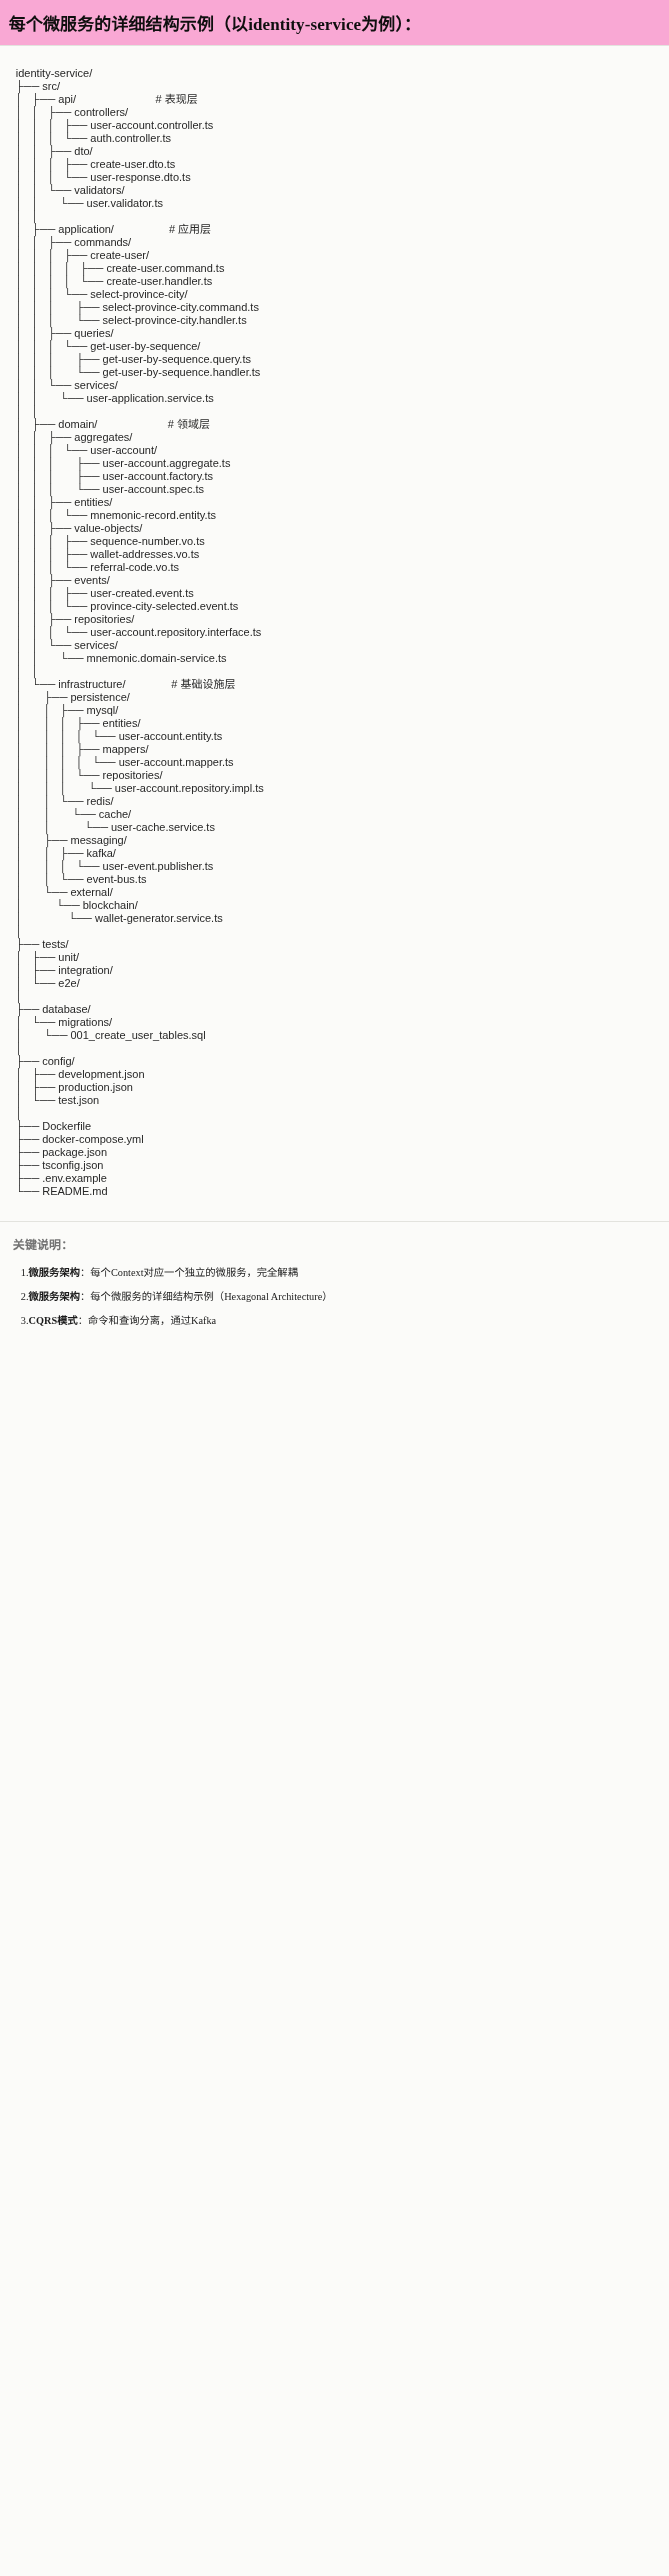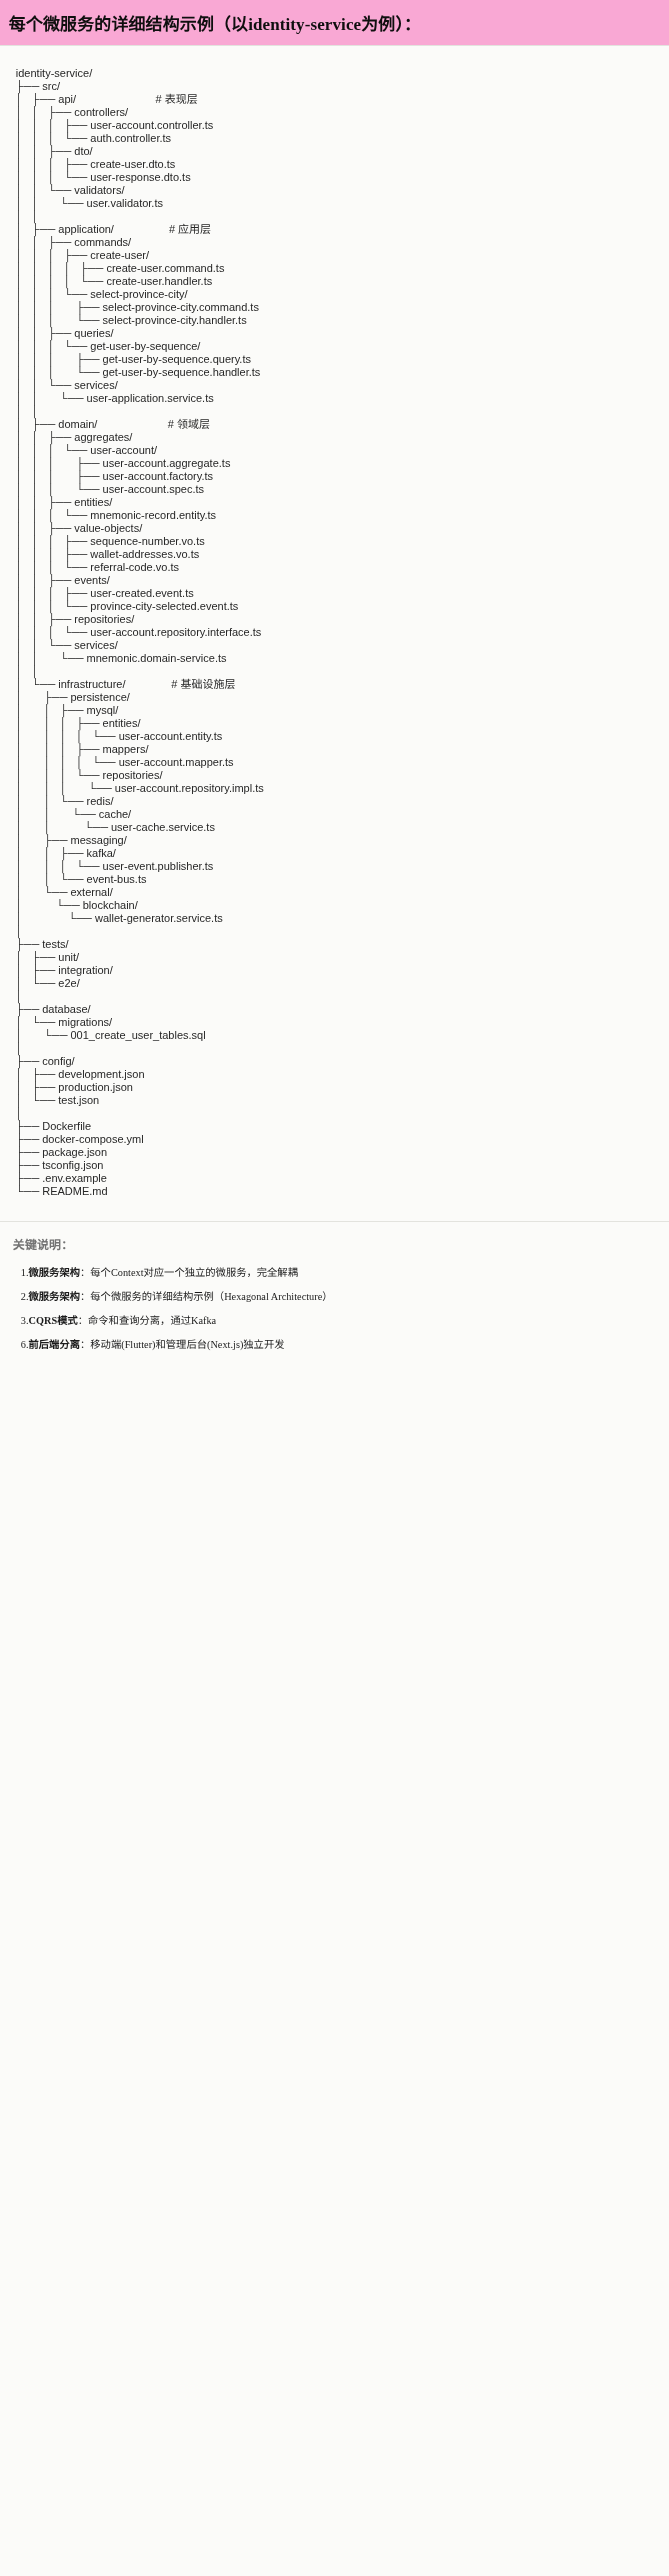--- a/index.html
+++ b/index.html
@@ -203,21 +203,18 @@
     <ol class="notes-list">
       <li>
         <span class="num">1.</span><span class="term">微服务架构</span><span class="desc">：每个Context对应一个独立的微服务，完全解耦</span>
       </li>
       <li>
         <span class="num">2.</span><span class="term">微服务架构</span><span class="desc">：每个微服务的详细结构示例（Hexagonal Architecture）</span>
       </li>
       <li>
         <span class="num">3.</span><span class="term">CQRS模式</span><span class="desc">：命令和查询分离，通过Kafka</span>
       </li>
-      <li>
-        <span class="num">6.</span><span class="term">前后端分离</span><span class="desc">：移动端(Flutter)和管理后台(Next.js)独立开发</span>
-      </li>
     </ol>
 
   </section>
 
 </div>
 
 
 </body></html>

